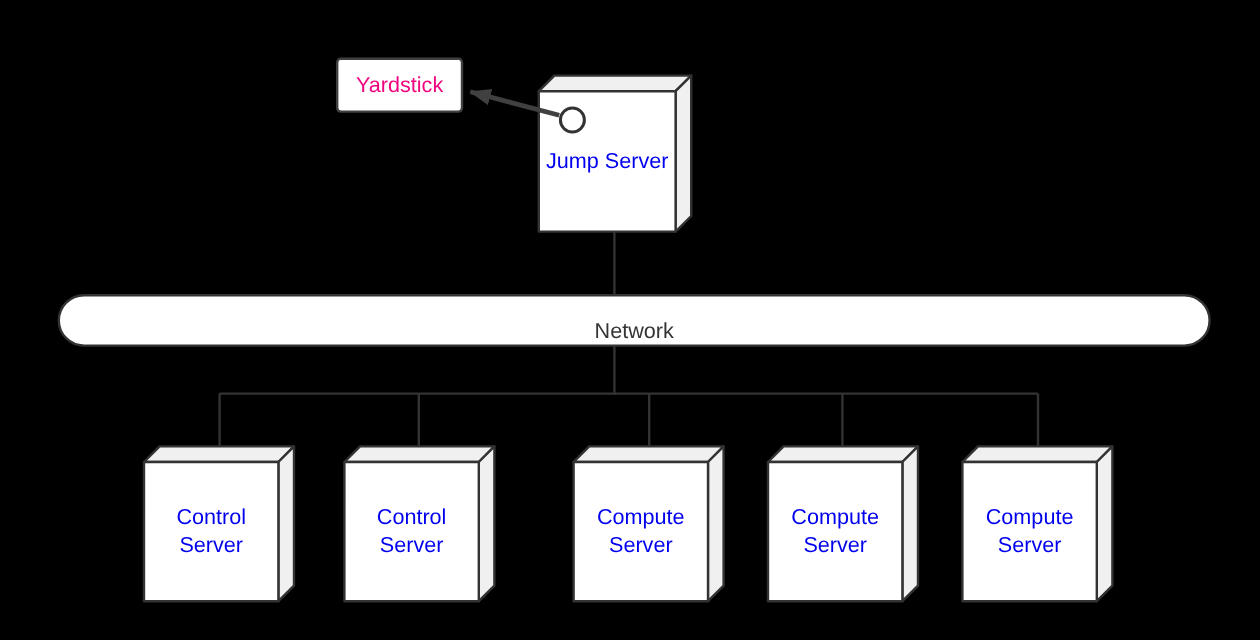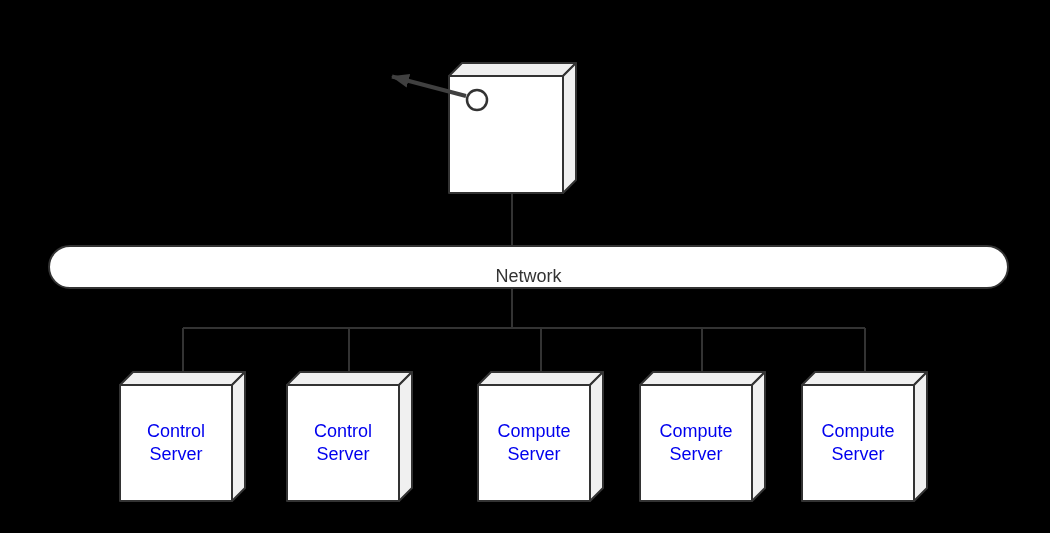--- a/index.html
+++ b/index.html
@@ -137,25 +137,29 @@
     <use href="#box3d" x="120" y="372"></use>
     <use href="#box3d" x="287" y="372"></use>
     <use href="#box3d" x="478" y="372"></use>
     <use href="#box3d" x="640" y="372"></use>
     <use href="#box3d" x="802" y="372"></use>
 
     <line class="dep-arrow" x1="466" y1="96" x2="392" y2="76.5" marker-end="url(#arrowhead)"></line>
     <circle class="iface-circle" cx="477" cy="100" r="10"></circle>
   </svg>
 
+  <div class="yardstick-box">
+    <span>Yardstick</span>
+  </div>
 
   <div class="network-pill">
     <span>Network</span>
   </div>
 
+  <div class="node-label" style="left:449px;top:76px;width:114px;height:117px;">Jump Server</div>
 
   <div class="node-label" style="left:120px;top:385px;width:112px;height:116px;">Control Server</div>
   <div class="node-label" style="left:287px;top:385px;width:112px;height:116px;">Control Server</div>
   <div class="node-label" style="left:478px;top:385px;width:112px;height:116px;">Compute Server</div>
   <div class="node-label" style="left:640px;top:385px;width:112px;height:116px;">Compute Server</div>
   <div class="node-label" style="left:802px;top:385px;width:112px;height:116px;">Compute Server</div>
 
 </div>
 
 </body></html>

